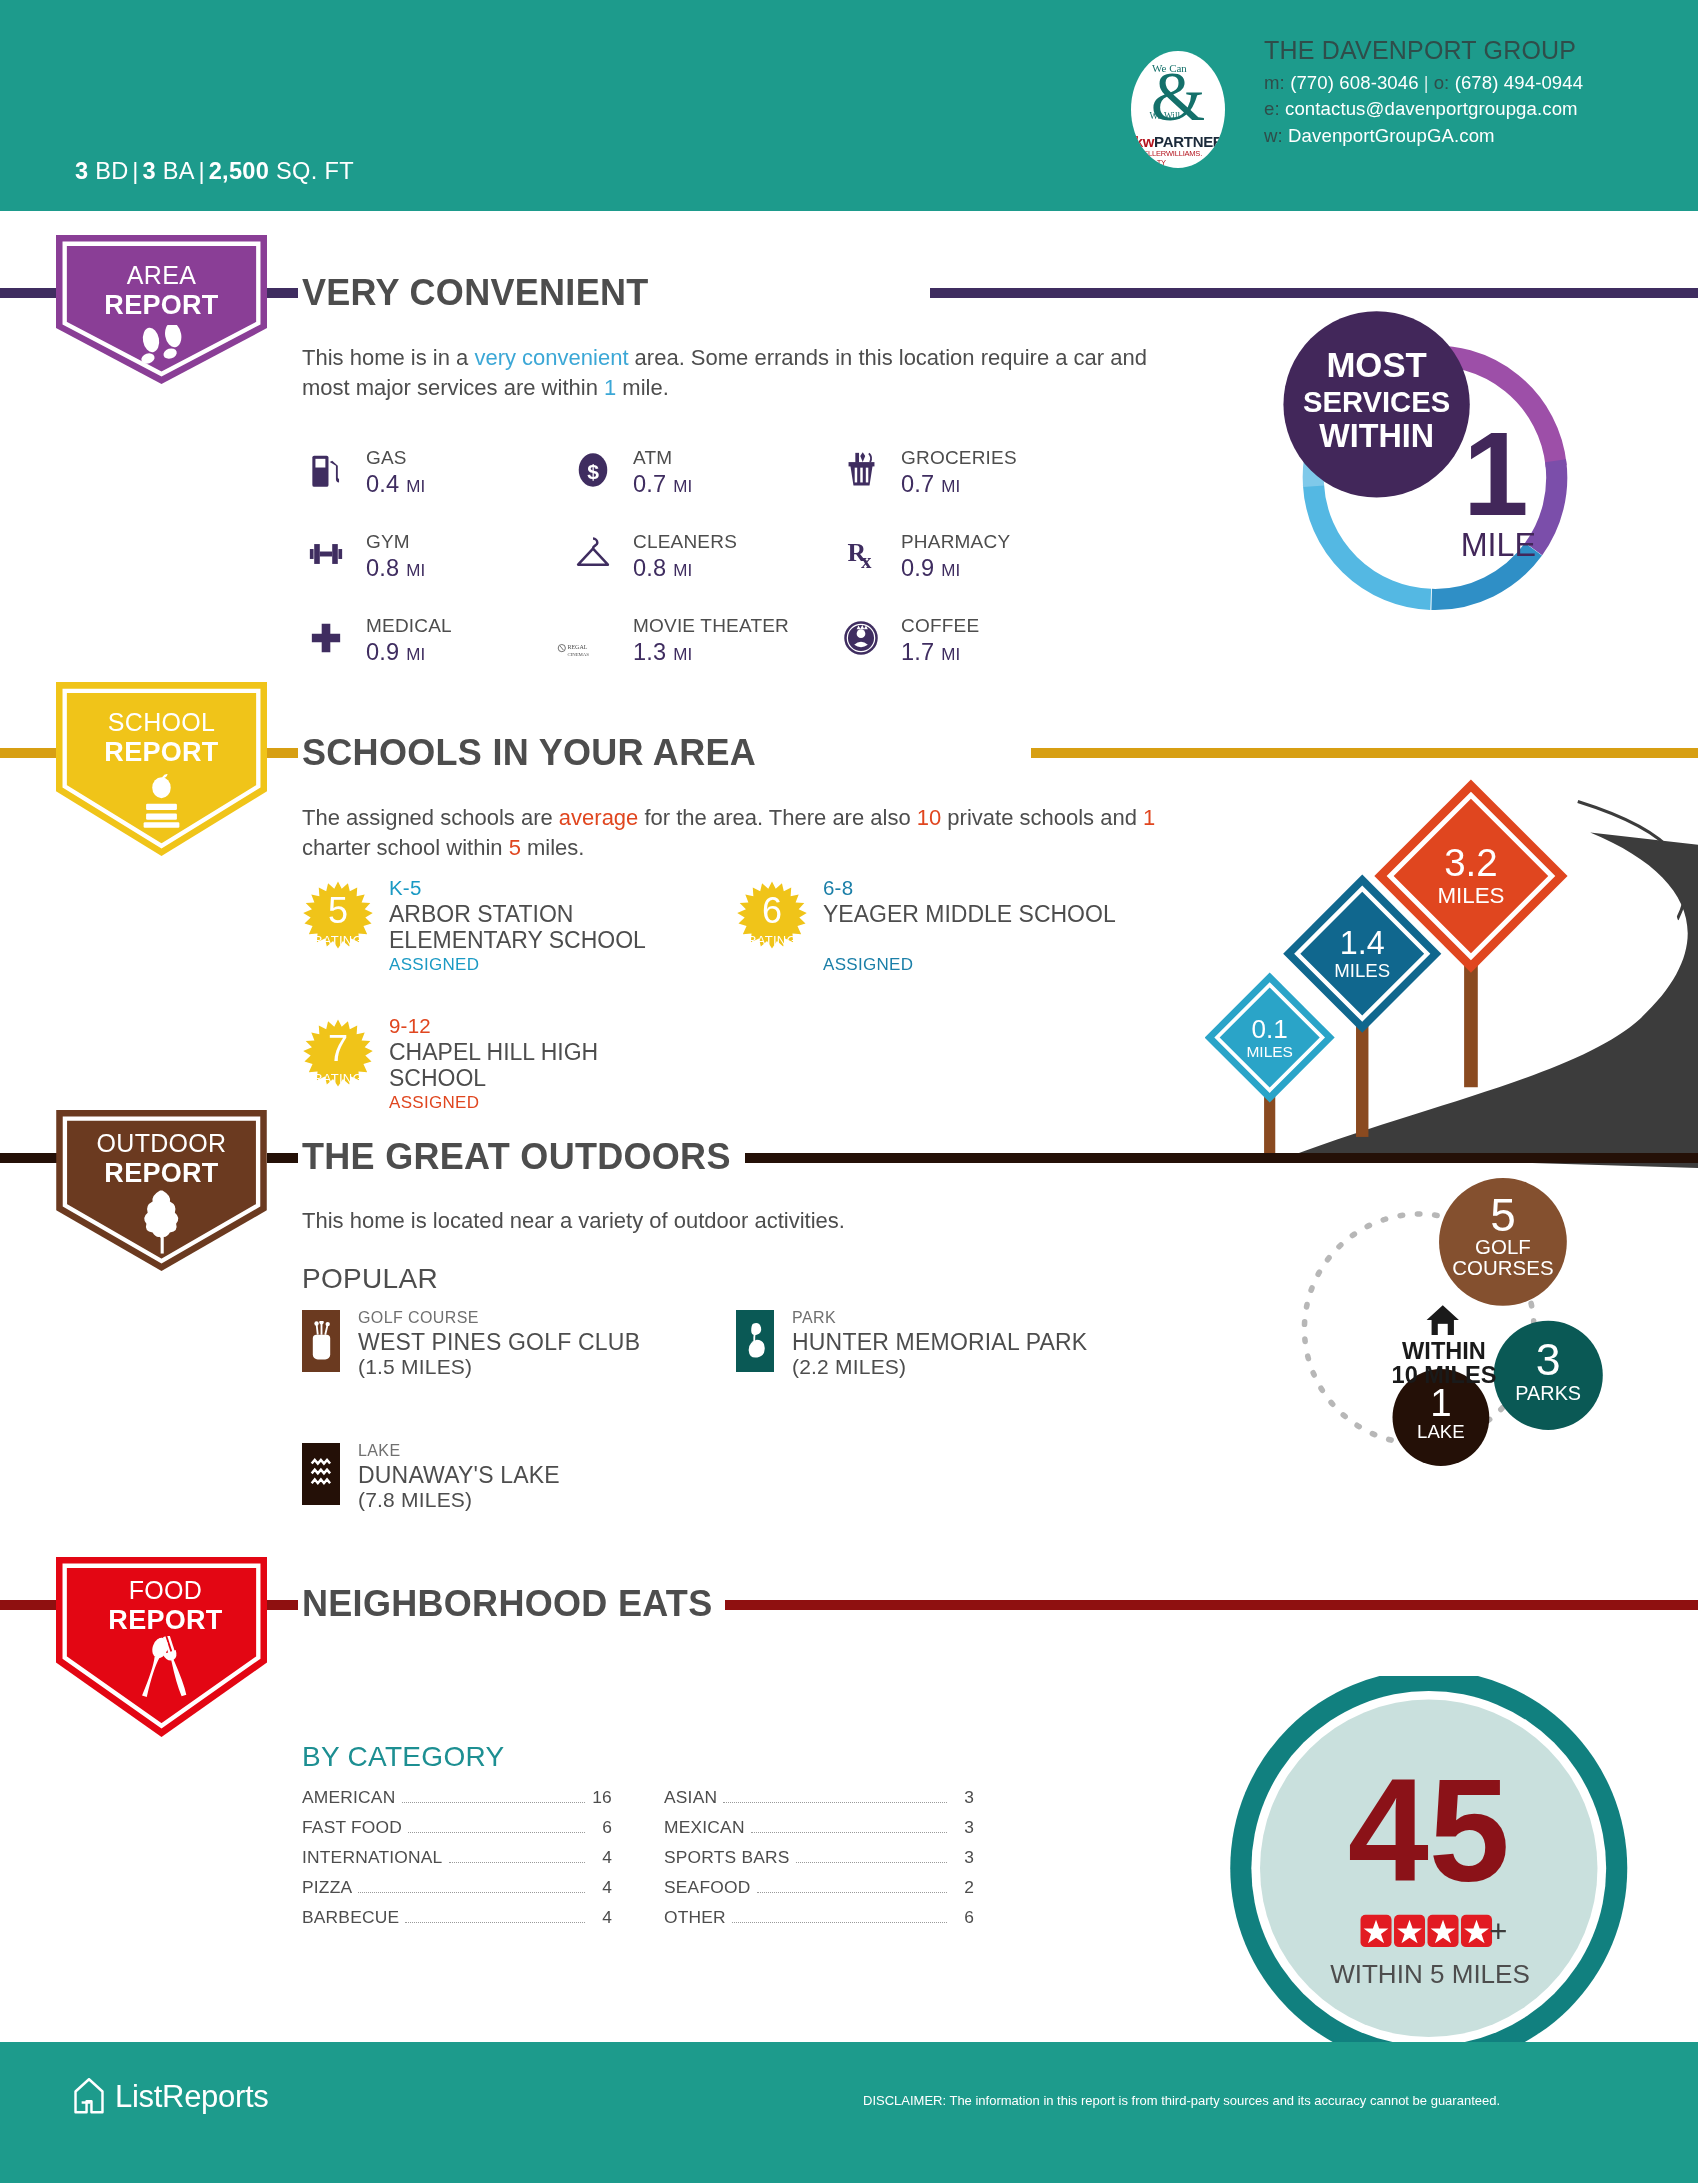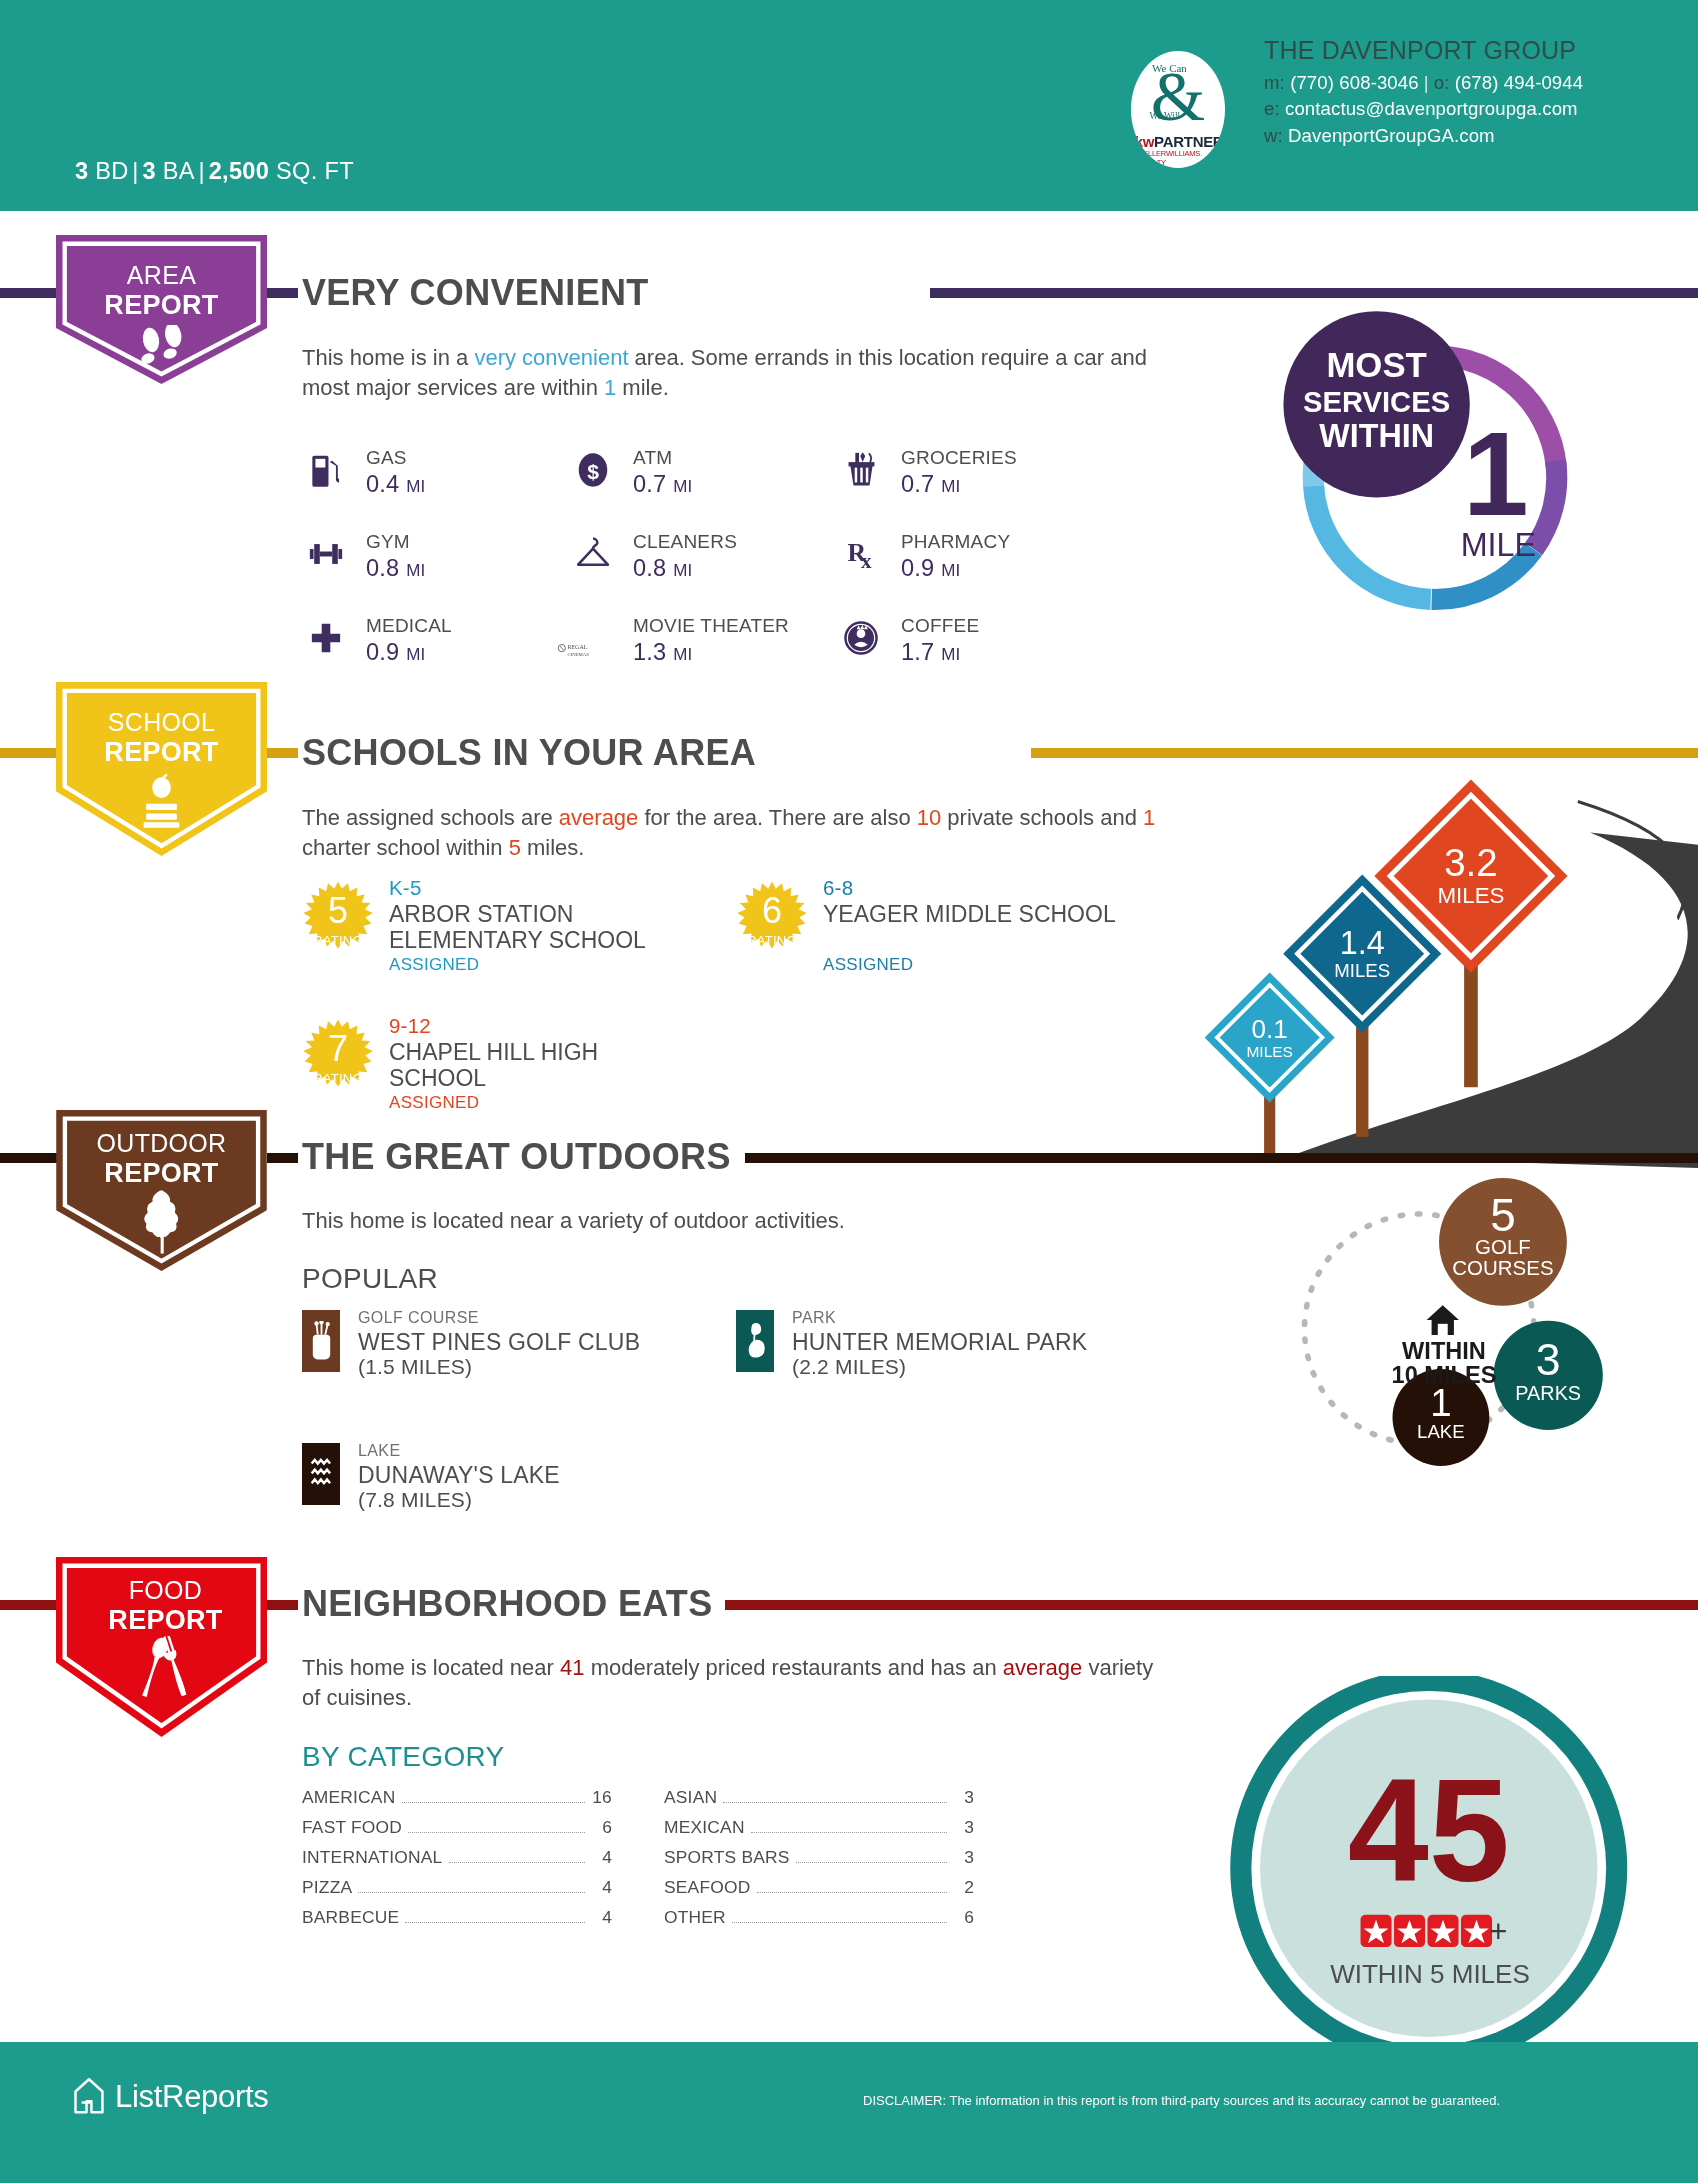--- a/index.html
+++ b/index.html
@@ -571,23 +571,20 @@
         <g transform="rotate(-18 42 56)">
           <rect x="52" y="4" width="4" height="28" fill="#fff"></rect>
           <rect x="59" y="4" width="4" height="28" fill="#fff"></rect>
           <rect x="66" y="4" width="4" height="28" fill="#fff"></rect>
           <path d="M50 30 h22 q0 12 -8 14 q4 40 2 60 h-8 q-2 -22 2 -60 q-8 -2 -10 -14z" fill="#fff"></path>
         </g>
       </svg>
     </div>
 
     <div class="sec-title" style="top:31px;">NEIGHBORHOOD EATS</div>
-    <div class="sec-desc" style="top:101px;">
-      <span>This home is located near </span><span class="hl-dkred">41</span><span> moderately priced restaurants and has an </span><span class="hl-dkred">average</span><span> variety of cuisines.</span>
-    </div>
 
     <div class="bycat" style="top:189px;">BY CATEGORY</div>
 
     <div class="cat-col" style="left:302px;top:235px;">
       <div class="cat-row">
         <span class="cn">AMERICAN</span>
           <span class="dots"></span>
           <span class="cv">16</span>
       </div>
       <div class="cat-row">

